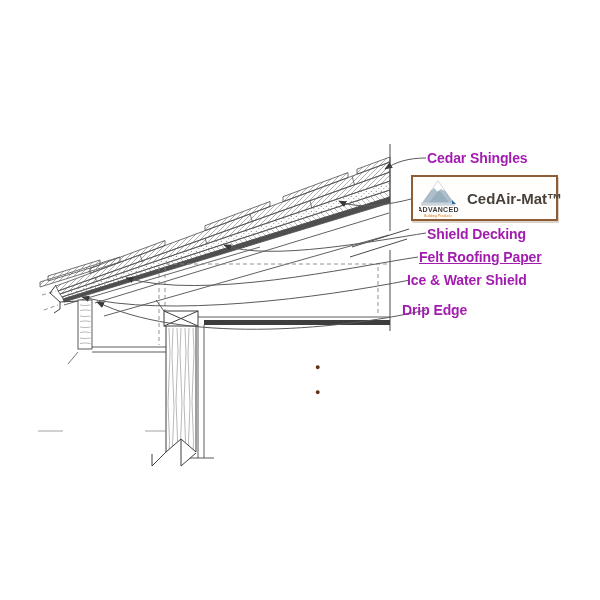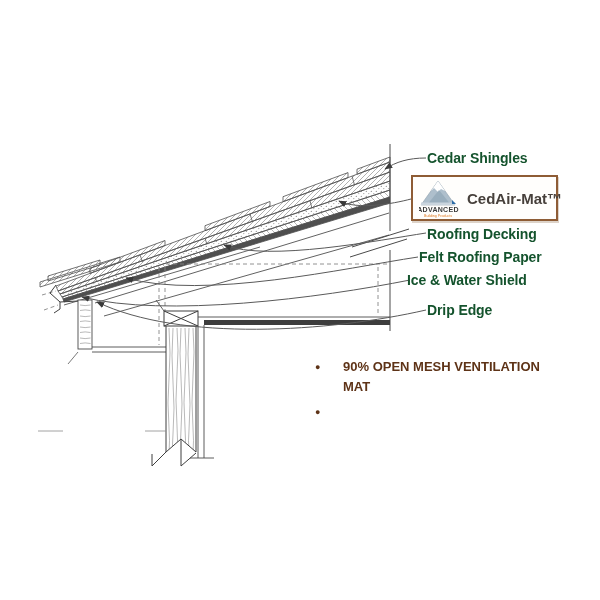--- a/index.html
+++ b/index.html
@@ -2,21 +2,21 @@
 <html><head>
 <meta charset="utf-8">
 <style>
   html,body{margin:0;padding:0;background:#ffffff;}
   .canvas{
     position:relative;width:600px;height:600px;background:#ffffff;
     font-family:"Liberation Sans",sans-serif;overflow:hidden;
   }
   .drawing{position:absolute;left:0;top:0;}
   .callout{
-    position:absolute;font-weight:bold;font-size:14px;color:#14532d;
+    position:absolute;font-weight:bold;font-size:14px;color:#a21caf;
     white-space:nowrap;letter-spacing:-0.1px;
   }
   .cedair-box{
     position:absolute;left:411px;top:175px;width:147px;height:46px;
     border:2px solid #8e5c35;background:#fffefc;box-sizing:border-box;
     display:flex;align-items:center;gap:8px;padding:2px 6px;
     box-shadow:1px 2px 0 rgba(120,80,40,0.25);
   }
   .brand-text{font-weight:bold;font-size:15px;color:#47403b;white-space:nowrap;}
   .logo{flex:0 0 auto;}
@@ -192,31 +192,30 @@
       <polygon points="19,3 26,13 22,11 19,14 15,10 12,13" fill="#ffffff"></polygon>
       <polygon points="20,12 32,27 8,27" fill="#92a8b8" opacity="0.75"></polygon>
       <rect x="2" y="24.5" width="34" height="2.5" fill="#c9d4dd"></rect>
       <polygon points="33,22 37,26 33,26" fill="#2d6da8"></polygon>
       <text x="19" y="34" text-anchor="middle" font-family="Liberation Sans, sans-serif" font-size="7" font-weight="bold" fill="#3a3a3a" letter-spacing="0.3">ADVANCED</text>
       <text x="19" y="38.5" text-anchor="middle" font-family="Liberation Sans, sans-serif" font-size="3.6" fill="#e07a20">Building Products</text>
     </svg>
     <span class="brand-text">CedAir-Mat™</span>
   </div>
 
-  <div class="callout" style="left:427px;top:226px;">Roofing Decking</div>
-
-  <div class="callout" style="left:419px;top:249px;">Felt Roofing Paper</div>
+  <div class="callout" style="left:427px;top:226px;">Shield Decking</div>
+
+  <div class="callout" style="left:419px;top:249px;text-decoration:underline;">Felt Roofing Paper</div>
 
   <div class="callout" style="left:407px;top:272px;">Ice &amp; Water Shield</div>
 
-  <div class="callout" style="left:427px;top:302px;text-align:center;">Drip Edge</div>
+  <div class="callout" style="left:402px;top:302px;text-align:center;">Drip Edge</div>
 
   <div class="notes">
     <div class="note">
       <span class="dot">●</span>
-      <span class="note-text">90% OPEN MESH VENTILATION MAT</span>
     </div>
     <div class="note">
       <span class="dot">●</span>
     </div>
   </div>
 
 </div>
 
 </body></html>

